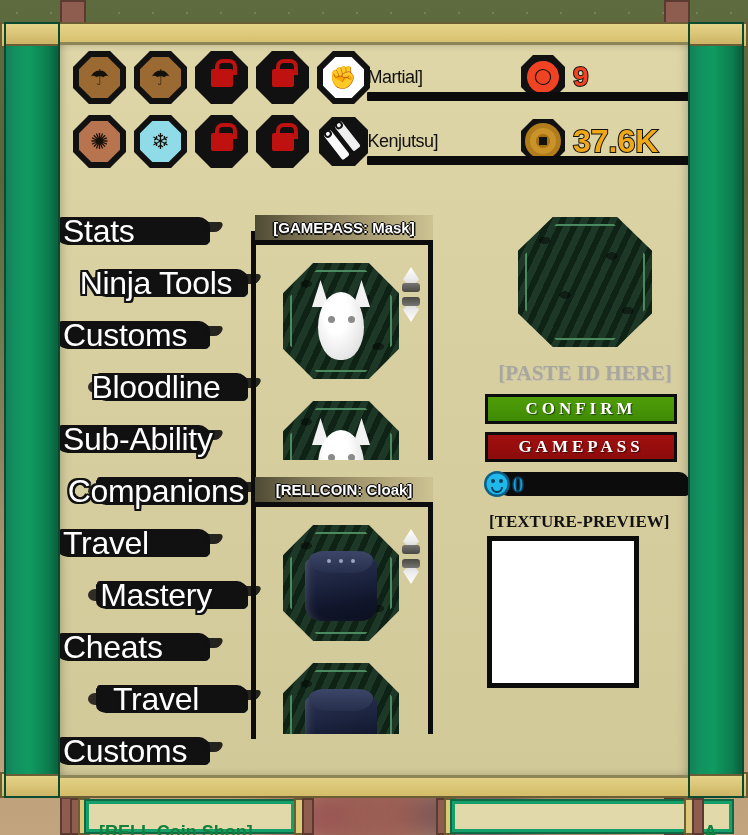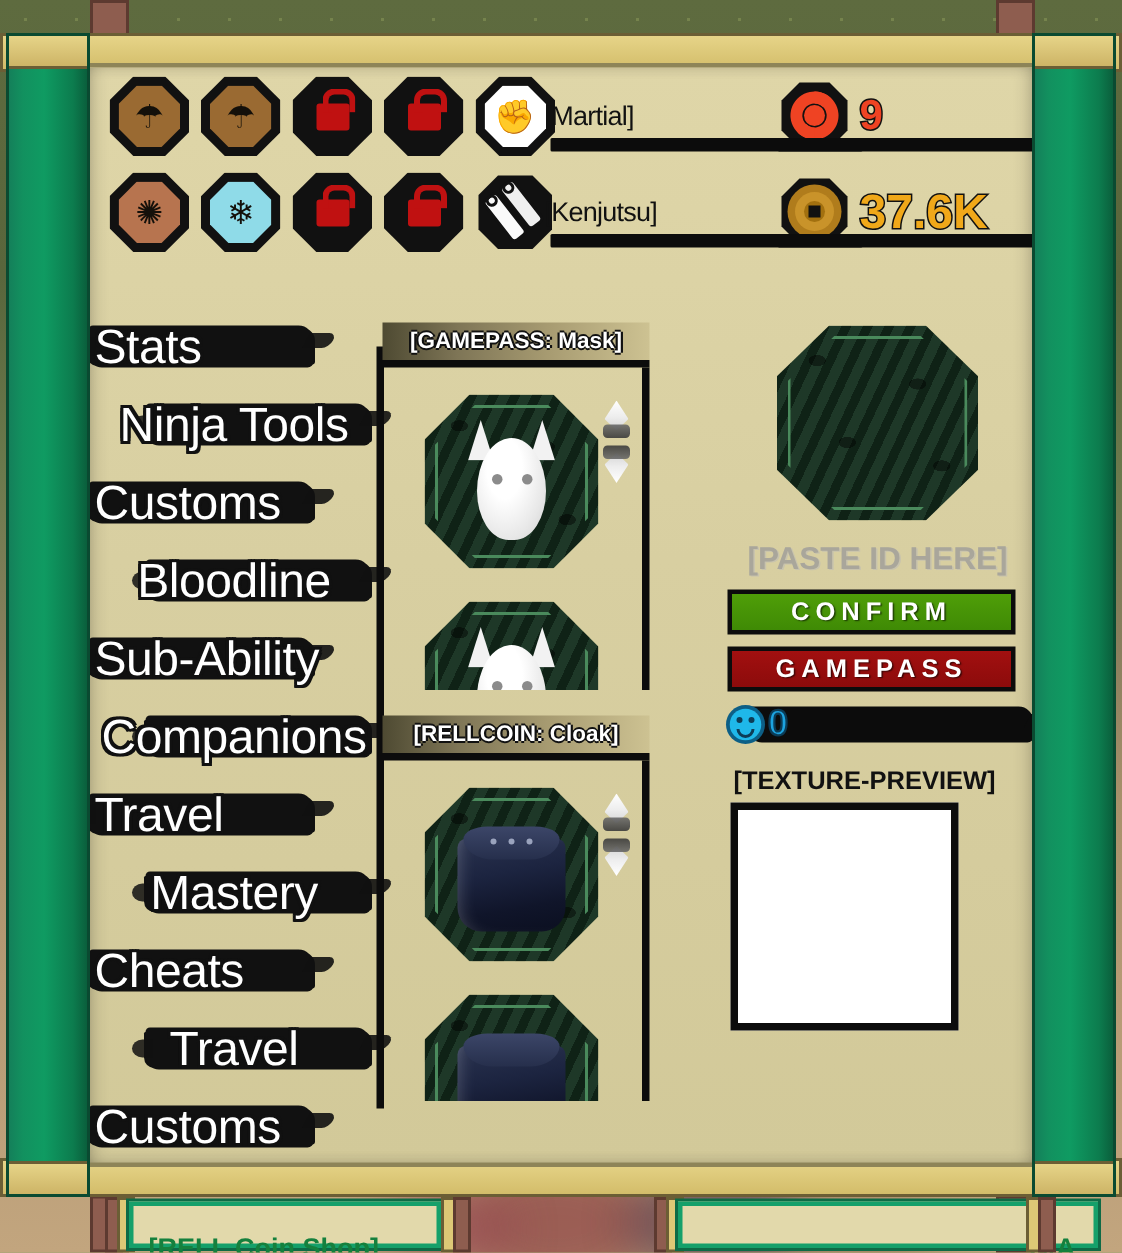--- a/index.html
+++ b/index.html
@@ -229,21 +229,21 @@
   .kunai-blade {
     position:absolute; left:3px; top:0; width:16px; height:20px;
     background: linear-gradient(180deg,#ffffff 0%, #ededed 55%, #d4d4d4 100%);
     -webkit-clip-path: polygon(50% 0,100% 62%,50% 100%,0 62%); clip-path: polygon(50% 0,100% 62%,50% 100%,0 62%);
   }
   .kunai-grip { position:absolute; left:2px; bottom:1px; width:18px; height:9px;
                 background: linear-gradient(180deg,#6a6a6a,#3a3a3a); border-radius:3px; opacity:.9; }
   .kunai.down { transform: rotate(180deg); }
 
   
-  .right-col { position: absolute; left: 420px; top: 172px; width: 212px; }
+  .right-col { position: absolute; left: 420px; top: 172px; width: 212px; font-family: Liberation Serif, serif; }
   .big-thumb {
     width: 134px; height: 130px; margin: 0 auto; position: relative;
     -webkit-clip-path: polygon(26% 0,74% 0,100% 26%,100% 74%,74% 100%,26% 100%,0 74%,0 26%);
     clip-path: polygon(26% 0,74% 0,100% 26%,100% 74%,74% 100%,26% 100%,0 74%,0 26%);
     background: #15301f;
   }
   .paste-id {
     text-align: center; margin-top: 14px;
     font-size: 21px; font-weight: bold; color: #a9a69b;
     text-shadow: 1px 1px 0 #c8c3ad;

